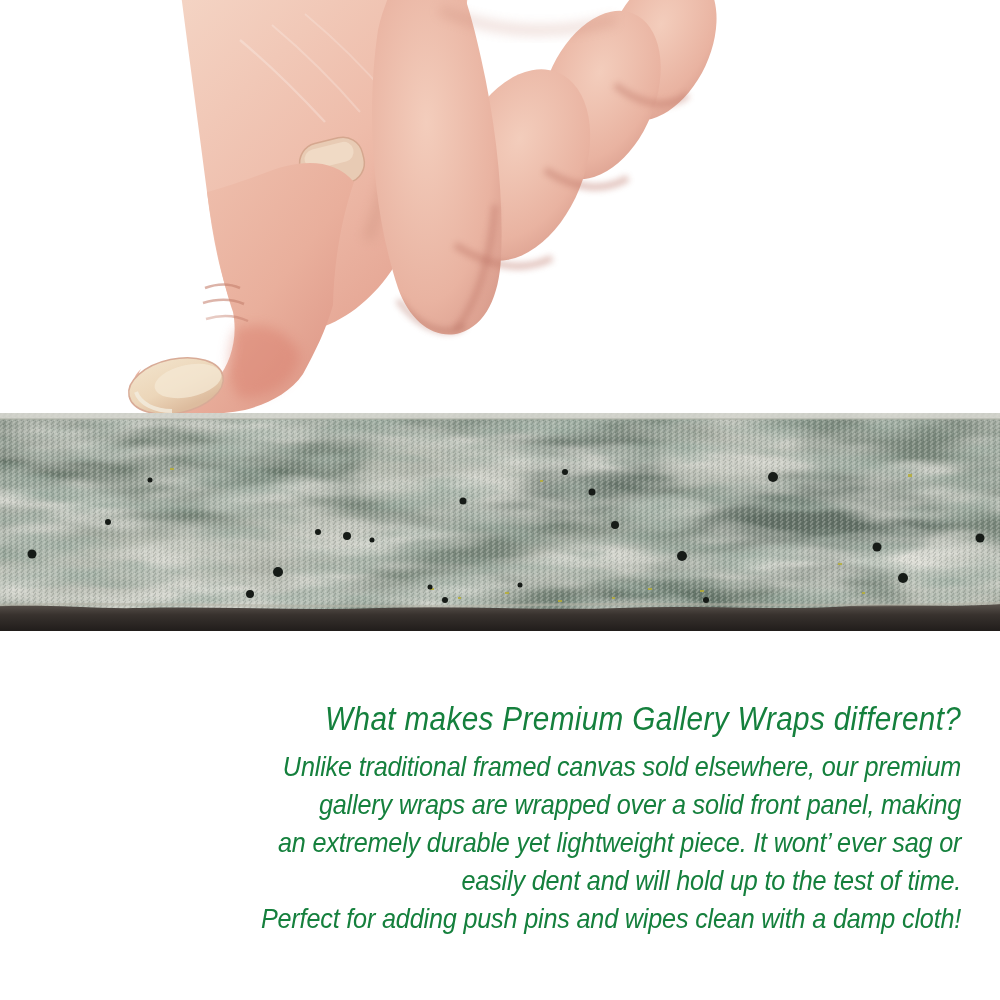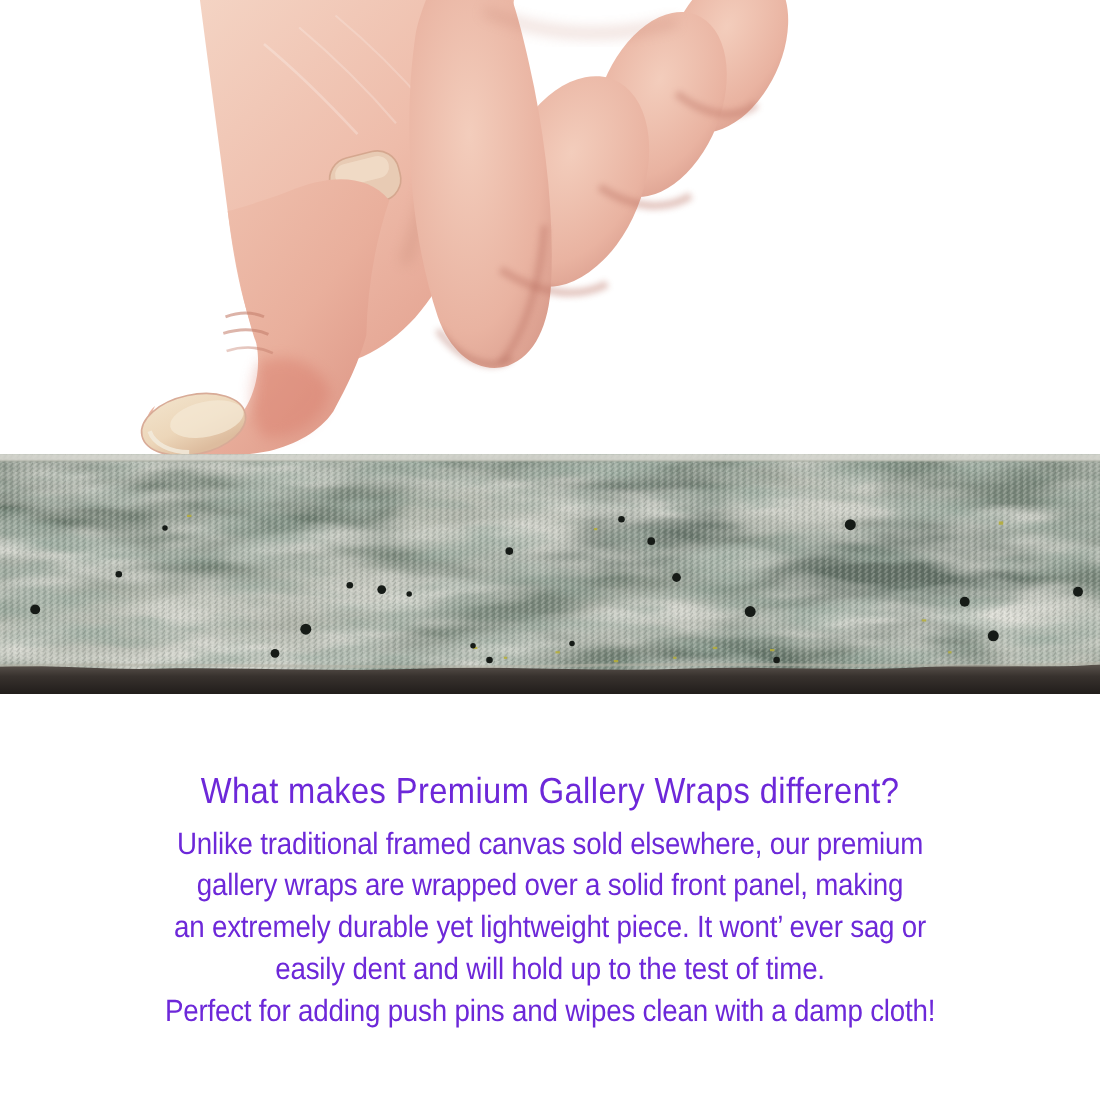--- a/index.html
+++ b/index.html
@@ -1,21 +1,21 @@
 <!DOCTYPE html>
 <html><head>
 <meta charset="utf-8">
 <style>
   html,body{margin:0;padding:0;background:#ffffff;}
   body{width:1000px;height:1000px;font-family:"Liberation Sans",sans-serif;}
   .stage{position:relative;width:1000px;height:1000px;background:#ffffff;overflow:hidden;}
   .hand{position:absolute;top:0;left:0;width:1000px;height:432px;z-index:1;}
   .strip{position:absolute;top:413px;left:0;width:1000px;height:218px;z-index:2;}
-  .copy{position:absolute;top:700px;left:0;width:1000px;text-align:center;z-index:3;
-        color:#6d28d9;}
+  .copy{position:absolute;top:700px;left:0;width:1000px;text-align:right;z-index:3;
+        color:#15803d;font-style:italic;}
   .copy-inner{display:inline-block;transform:scaleX(0.9);transform-origin:50% 0;}
   .headline{font-size:33px;font-weight:500;margin:0 0 10px 0;letter-spacing:0.4px;}
   .line{font-size:28px;line-height:38px;margin:0;letter-spacing:-0.2px;}
 </style>
 </head>
 <body>
 
 <div class="stage">
 
   <svg class="hand" viewBox="0 0 1000 432" aria-hidden="true">

